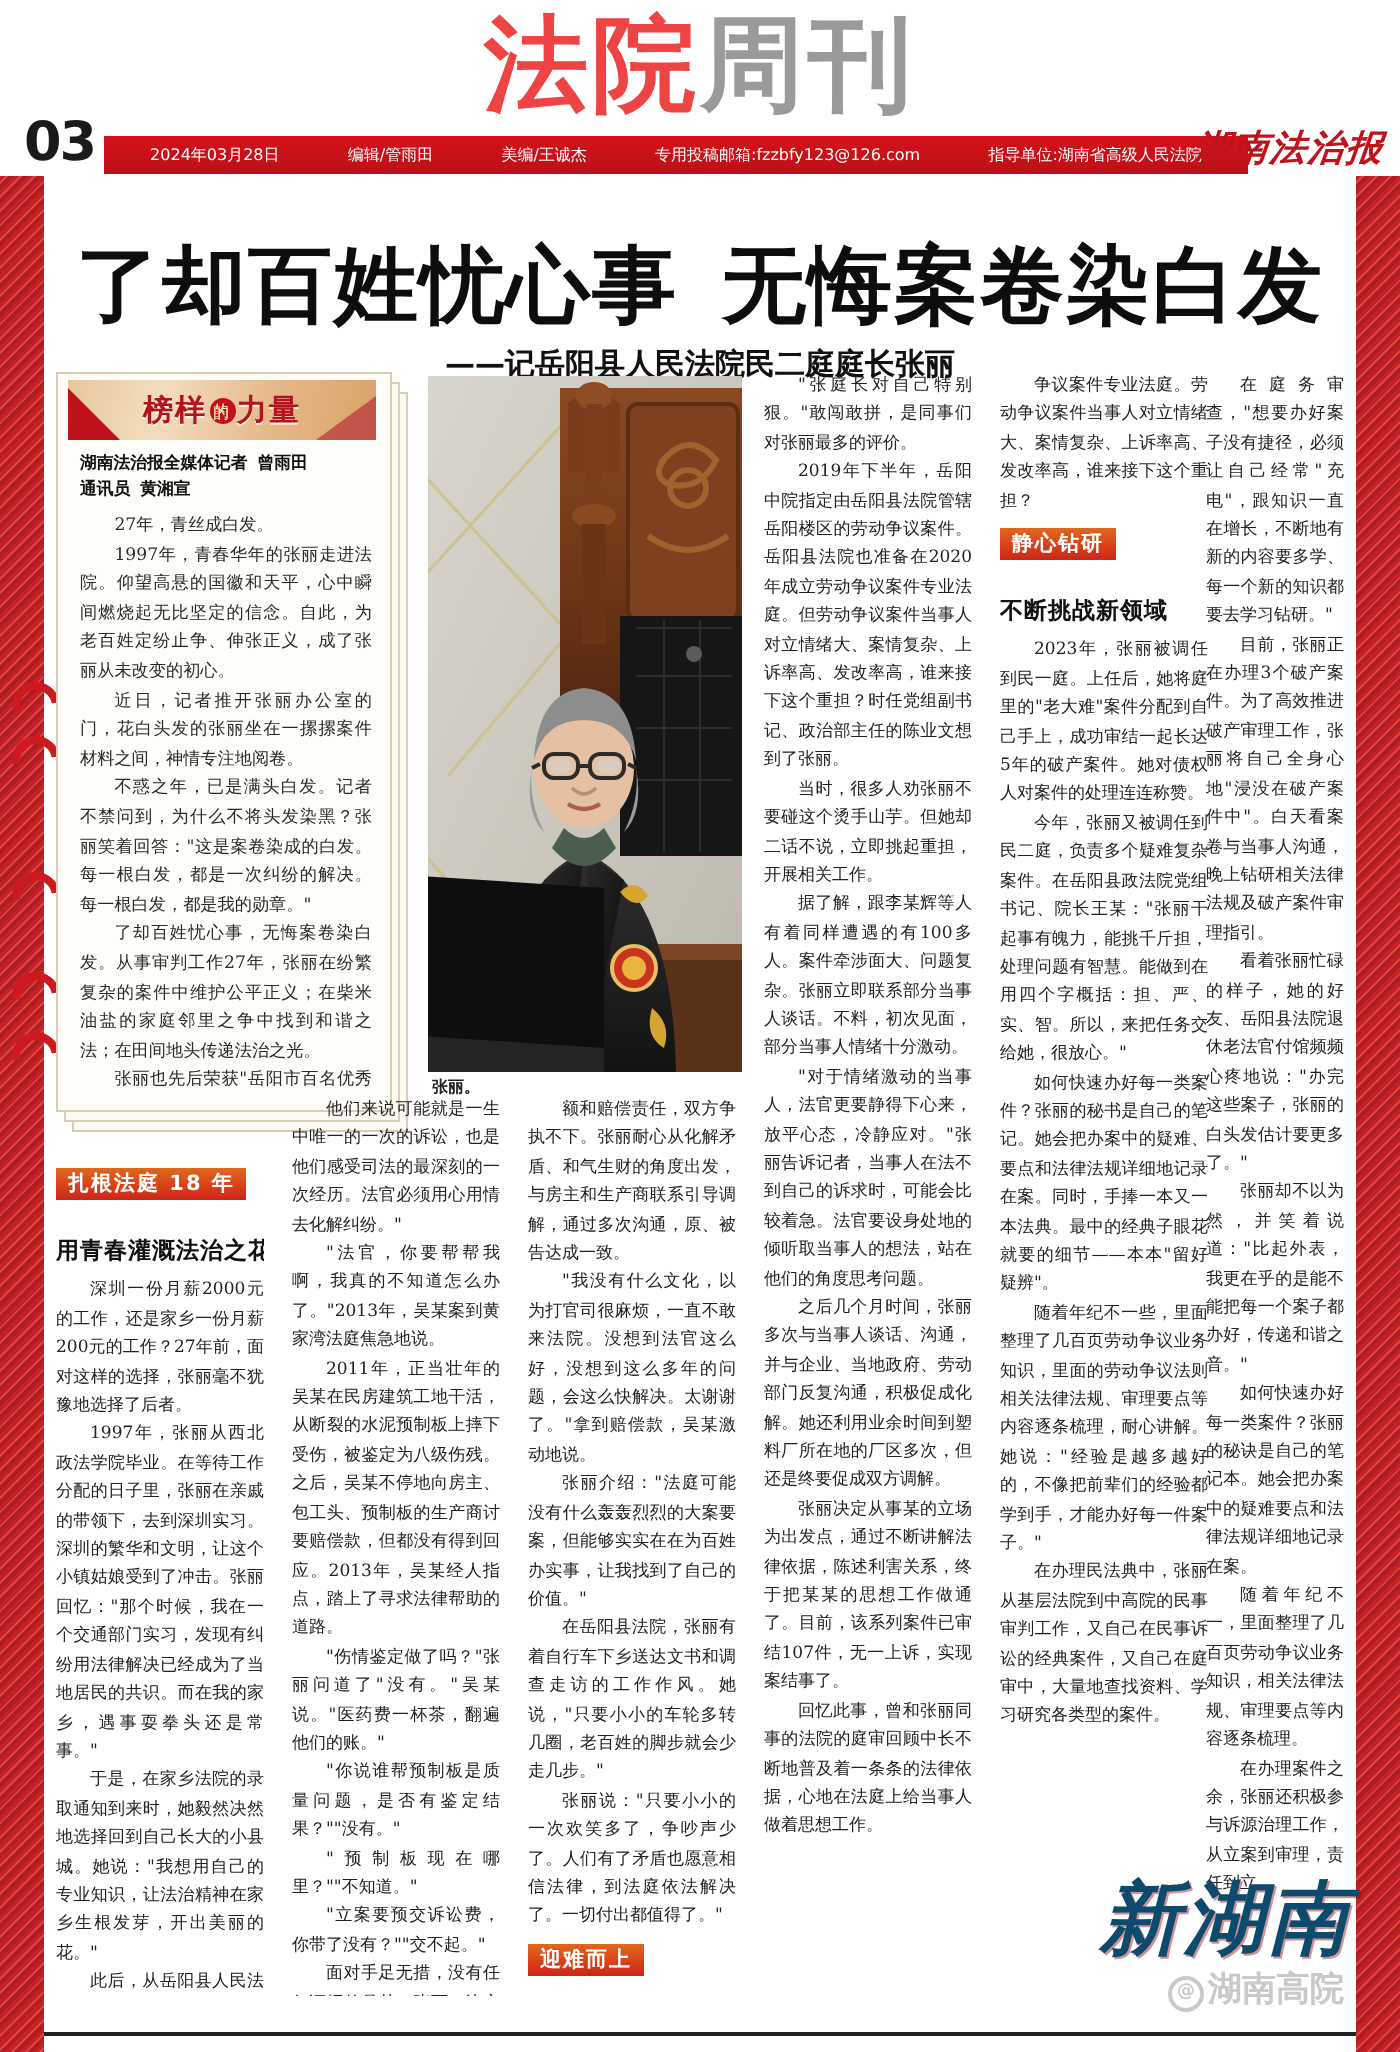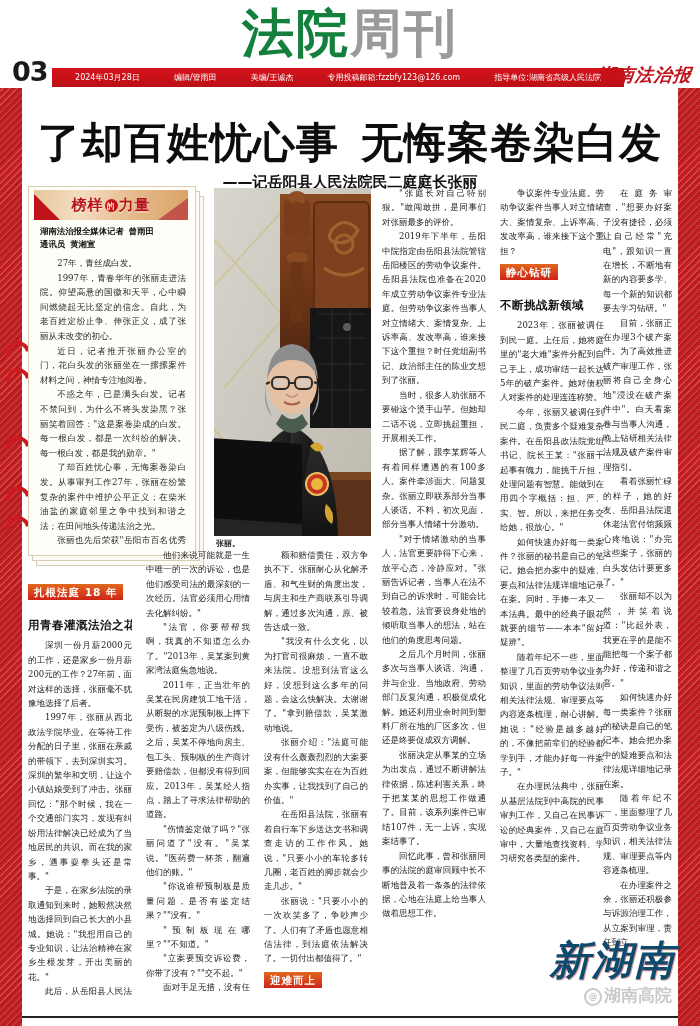--- a/index.html
+++ b/index.html
@@ -57,21 +57,21 @@
     left: 0; right: 0;
     top: 2px;
     text-align: center;
     font-family: "DejaVu Sans", sans-serif;
     font-weight: bold;
     font-size: 52px;
     letter-spacing: 2px;
     line-height: 62px;
     white-space: nowrap;
   }
-  .mt-red  { color: #15803d; }
+  .mt-red  { color: #ef4444; }
   .mt-gray { color: #9a9a9a; }
 
   .folio {
     position: absolute;
     left: 12px;
     top: 56px;
     font-family: "DejaVu Sans", sans-serif;
     font-weight: bold;
     font-size: 27px;
     color: #1a1a1a;

